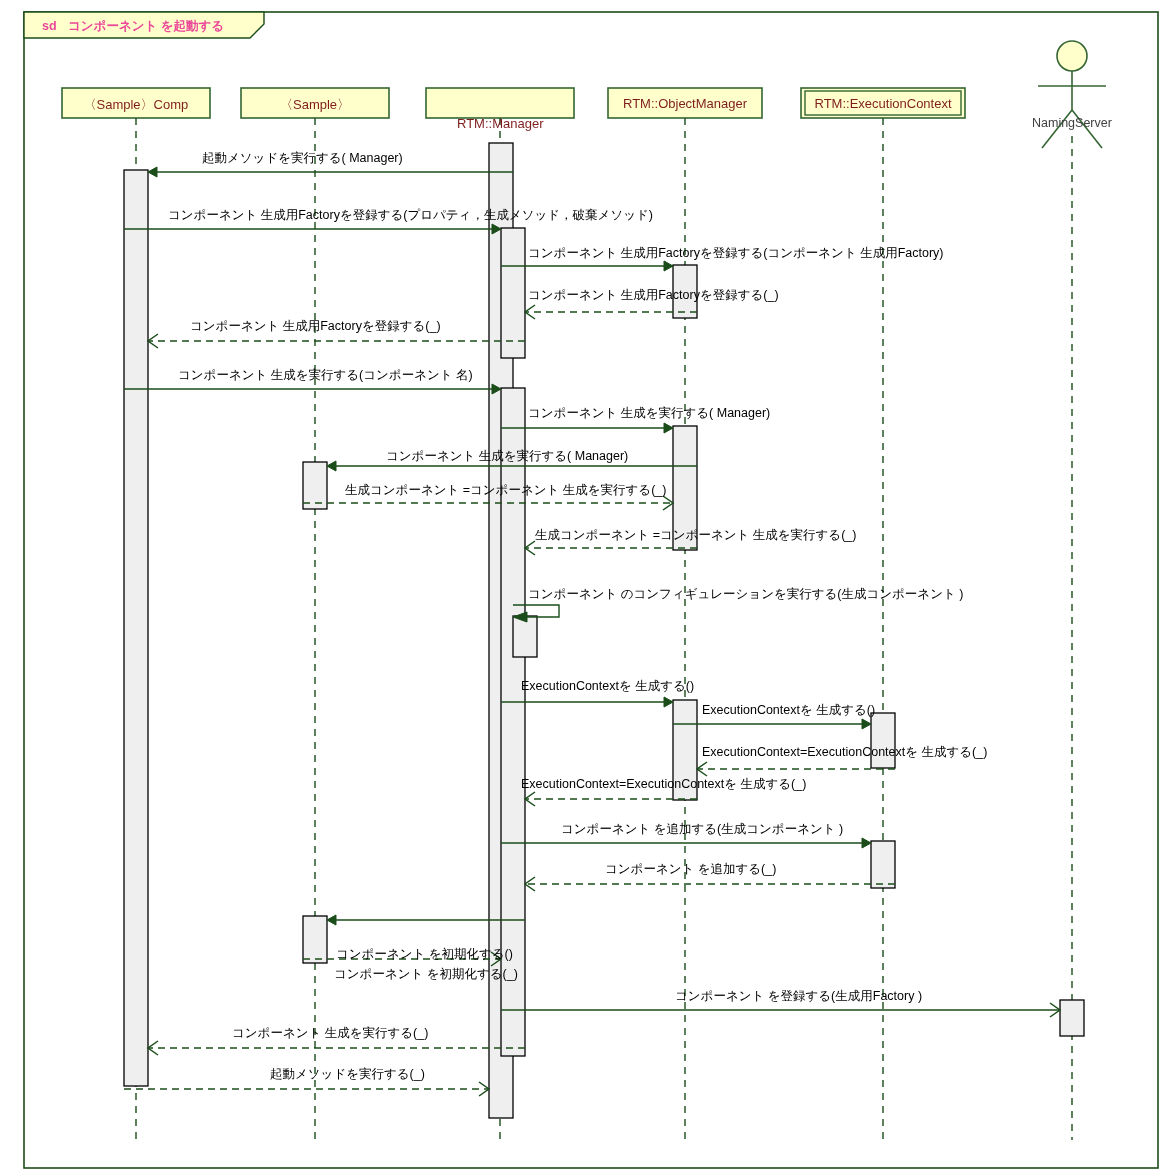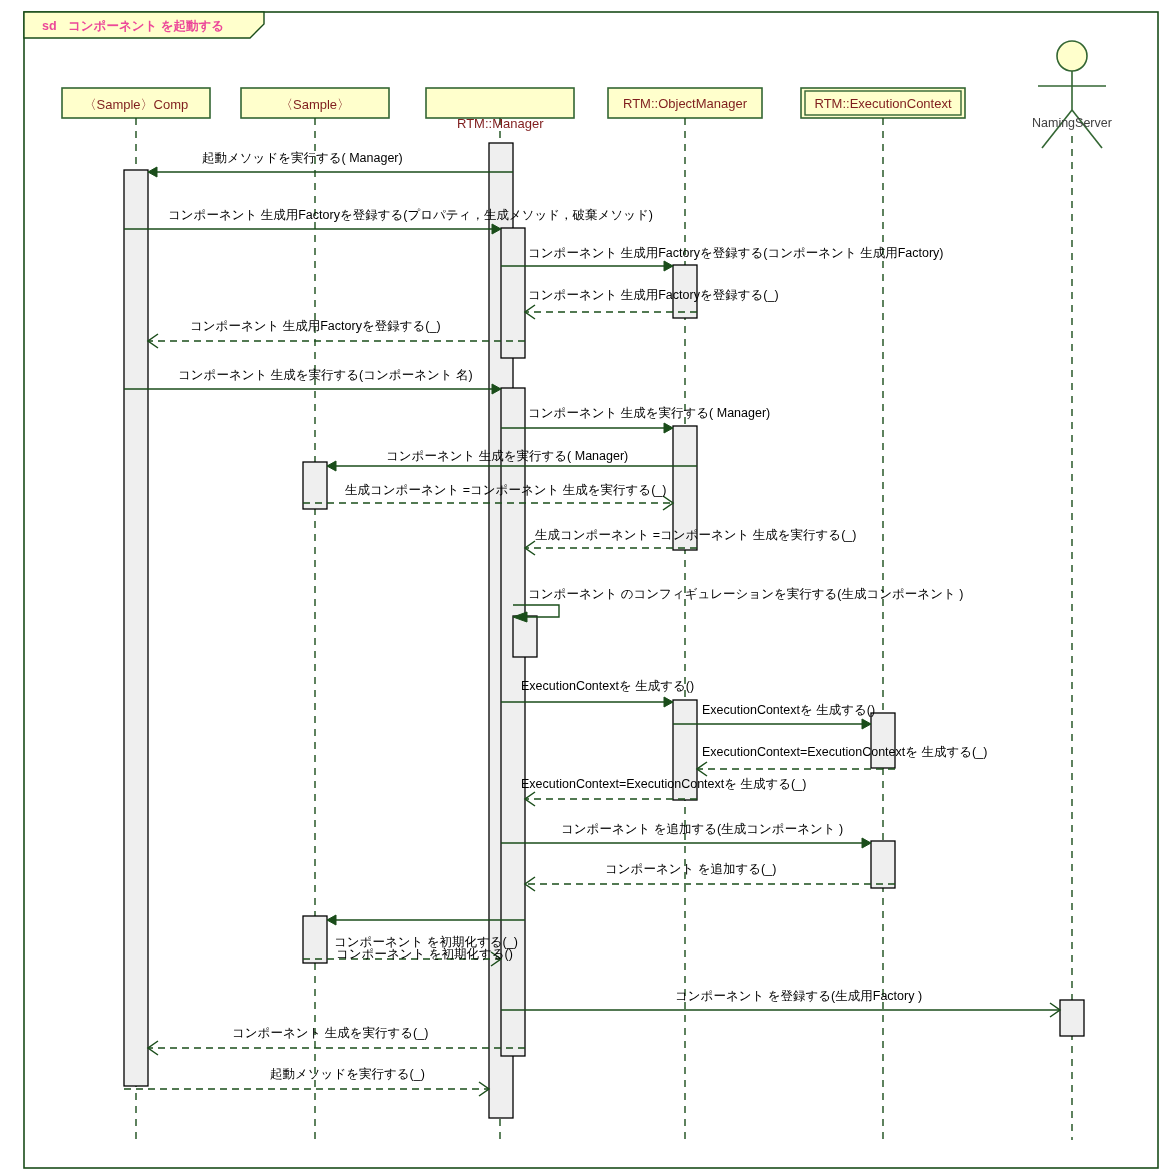--- a/index.html
+++ b/index.html
@@ -158,18 +158,18 @@
       <div class="lbl msg-lbl" style="left: 345px; top: 484px;">生成コンポーネント =コンポーネント 生成を実行する(_)</div>
       <div class="lbl msg-lbl" style="left: 535px; top: 529px;">生成コンポーネント =コンポーネント 生成を実行する(_)</div>
       <div class="lbl msg-lbl" style="left: 528px; top: 588px;">コンポーネント のコンフィギュレーションを実行する(生成コンポーネント )</div>
       <div class="lbl msg-lbl" style="left: 521px; top: 680px;">ExecutionContextを 生成する()</div>
       <div class="lbl msg-lbl" style="left: 702px; top: 704px;">ExecutionContextを 生成する()</div>
       <div class="lbl msg-lbl" style="left: 702px; top: 746px;">ExecutionContext=ExecutionContextを 生成する(_)</div>
       <div class="lbl msg-lbl" style="left: 521px; top: 778px;">ExecutionContext=ExecutionContextを 生成する(_)</div>
       <div class="lbl msg-lbl" style="left: 561px; top: 823px;">コンポーネント を追加する(生成コンポーネント )</div>
       <div class="lbl msg-lbl" style="left: 605px; top: 863px;">コンポーネント を追加する(_)</div>
       <div class="lbl msg-lbl" style="left: 336px; top: 900px; margin-top: 48px;">コンポーネント を初期化する()</div>
-      <div class="lbl msg-lbl" style="left: 334px; top: 936px;">コンポーネント を初期化する(_)</div>
+      <div class="lbl msg-lbl" style="left: 334px; top: 968px;">コンポーネント を初期化する(_)</div>
       <div class="lbl msg-lbl" style="left: 675px; top: 990px;">コンポーネント を登録する(生成用Factory )</div>
       <div class="lbl msg-lbl" style="left: 232px; top: 1027px;">コンポーネント 生成を実行する(_)</div>
       <div class="lbl msg-lbl" style="left: 240px; top: 1068px; margin-left: 30px;">起動メソッドを実行する(_)</div>
     </div>
 </div>
 
 </body></html>

